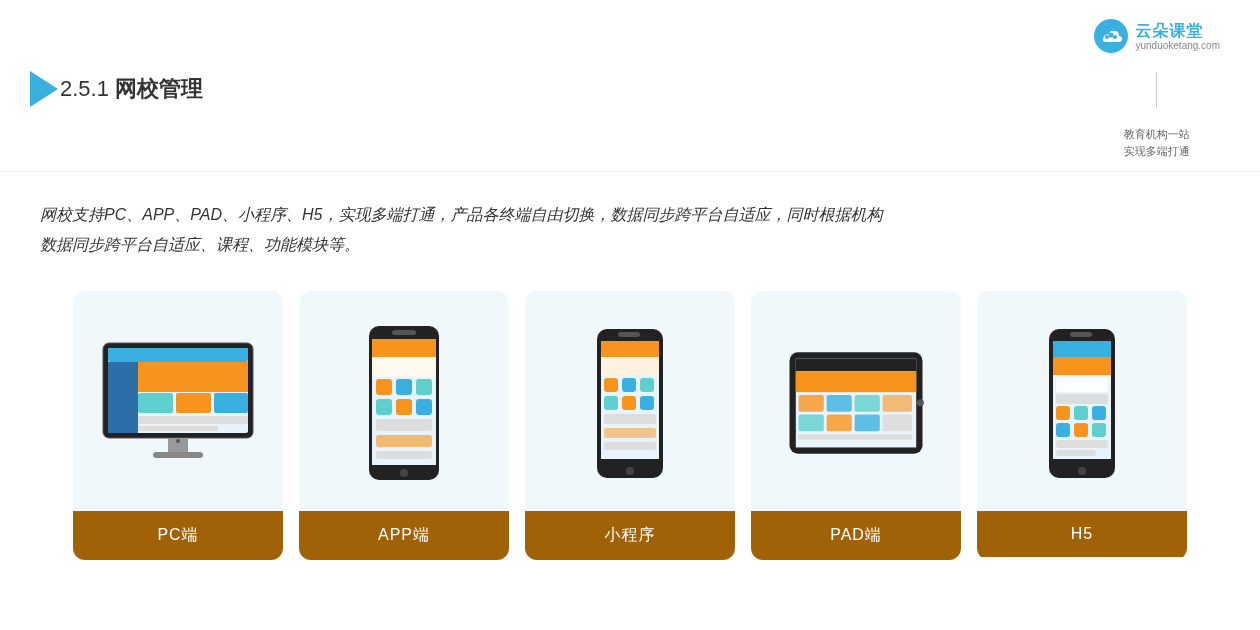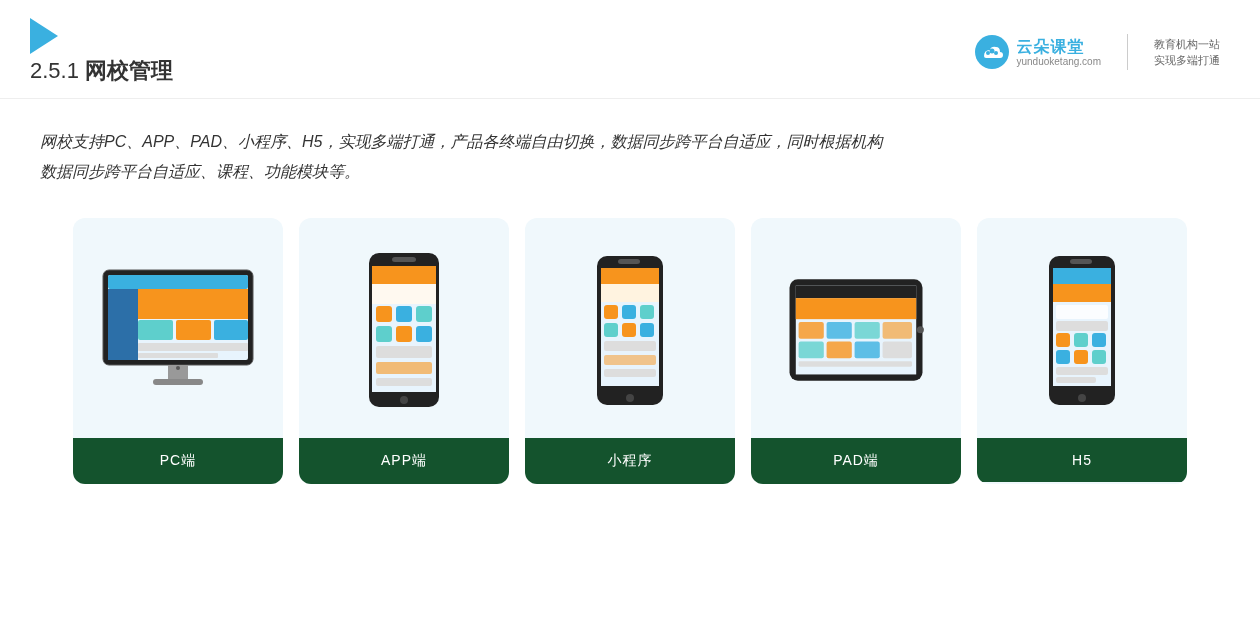--- a/index.html
+++ b/index.html
@@ -22,22 +22,22 @@
     .header {
       display: flex;
       align-items: center;
       justify-content: space-between;
       padding: 18px 40px 12px 30px;
       border-bottom: 1px solid #eee;
     }
 
     .header-left {
       display: flex;
+      align-items: center;
       gap: 2px;
-      flex-direction: column;
     }
 
     .logo-triangle {
       width: 0;
       height: 0;
       border-left: 28px solid #3ab0e0;
       border-top: 18px solid transparent;
       border-bottom: 18px solid transparent;
     }
 
@@ -48,20 +48,21 @@
     }
 
     .header-title strong {
       font-weight: 700;
     }
 
     .header-right {
       display: flex;
       align-items: center;
       gap: 18px;
+      flex-direction: column;
     }
 
     .brand-logo {
       display: flex;
       align-items: center;
       gap: 6px;
     }
 
     .brand-icon {
       width: 36px;
@@ -132,24 +133,24 @@
       width: 100%;
       padding: 20px 15px 15px;
       display: flex;
       align-items: center;
       justify-content: center;
       min-height: 220px;
     }
 
     .device-card-label {
       width: 100%;
-      background: #14532d;
+      background: #a16207;
       color: #fff;
       text-align: center;
-      font-size: 14px;
+      font-size: 16px;
       padding: 14px 16px;
       font-weight: 400;
       letter-spacing: 1px;
     }
 
     
     .pc-mockup {
       width: 160px;
       height: 130px;
     }

